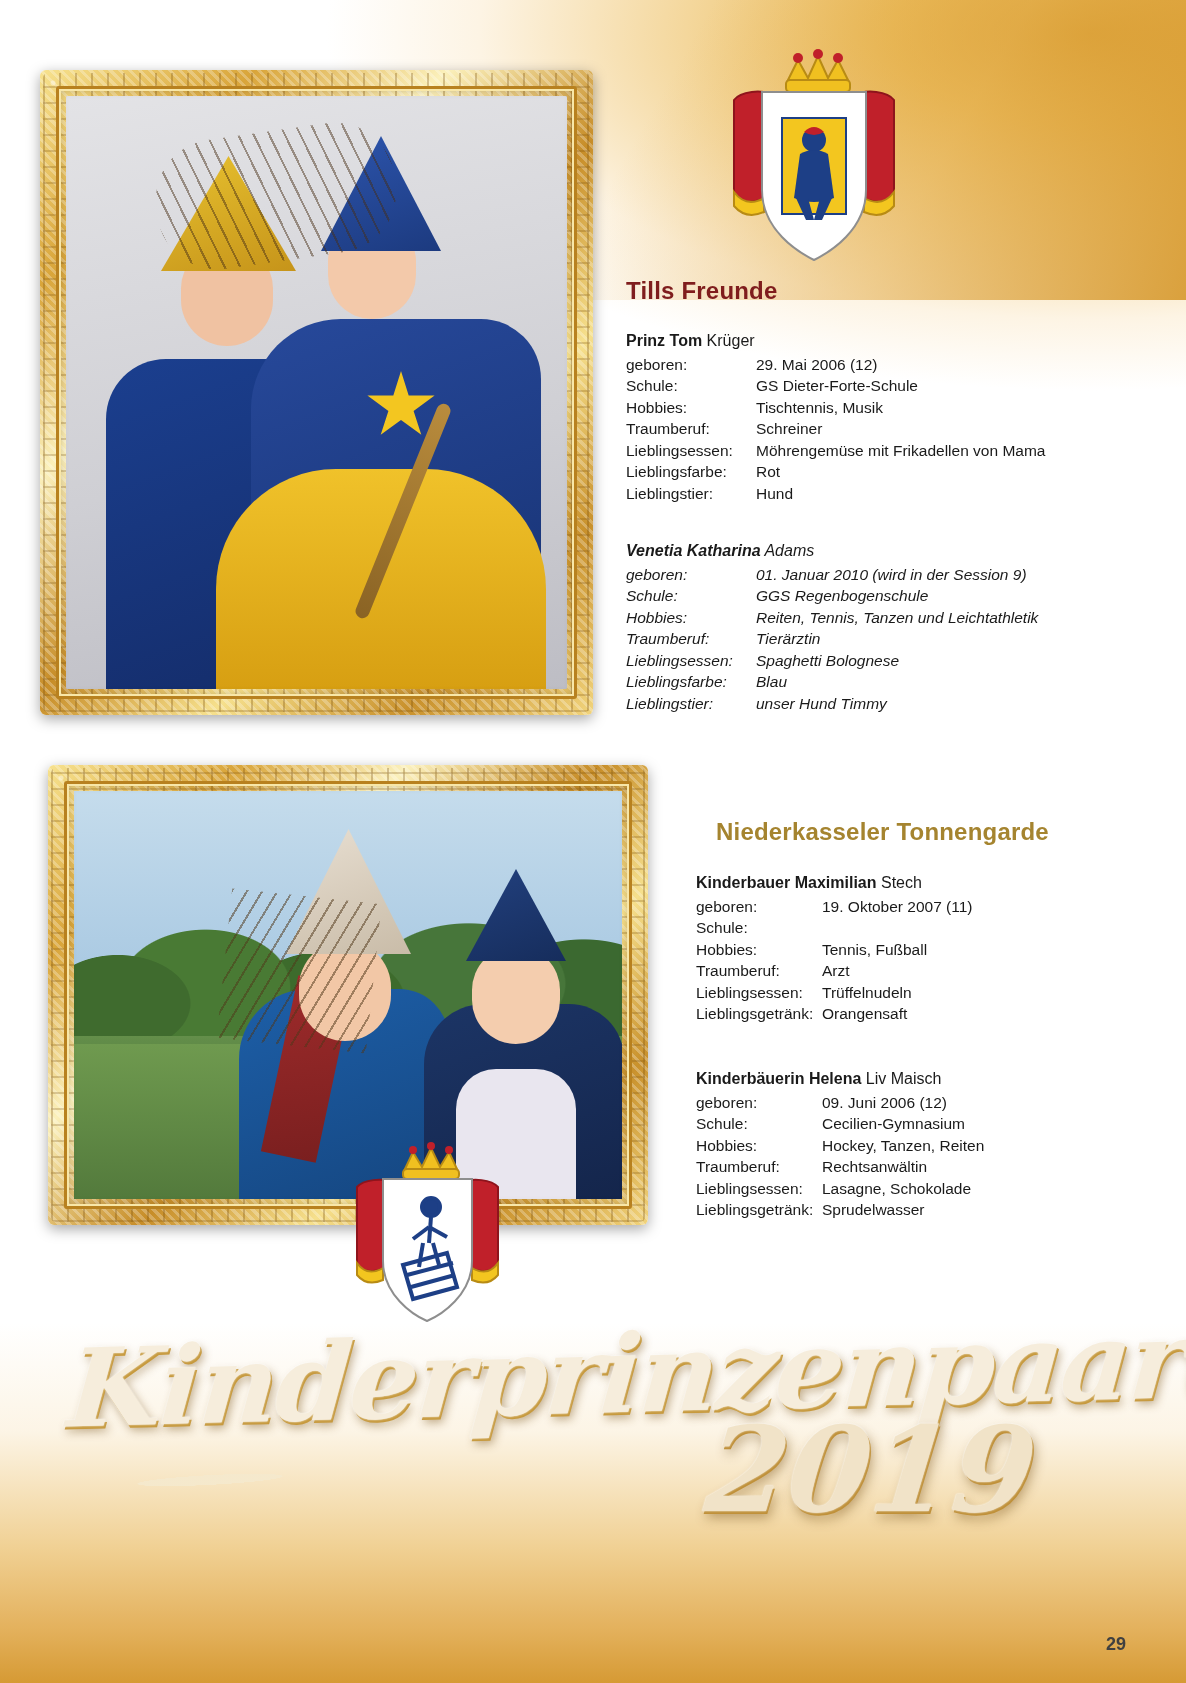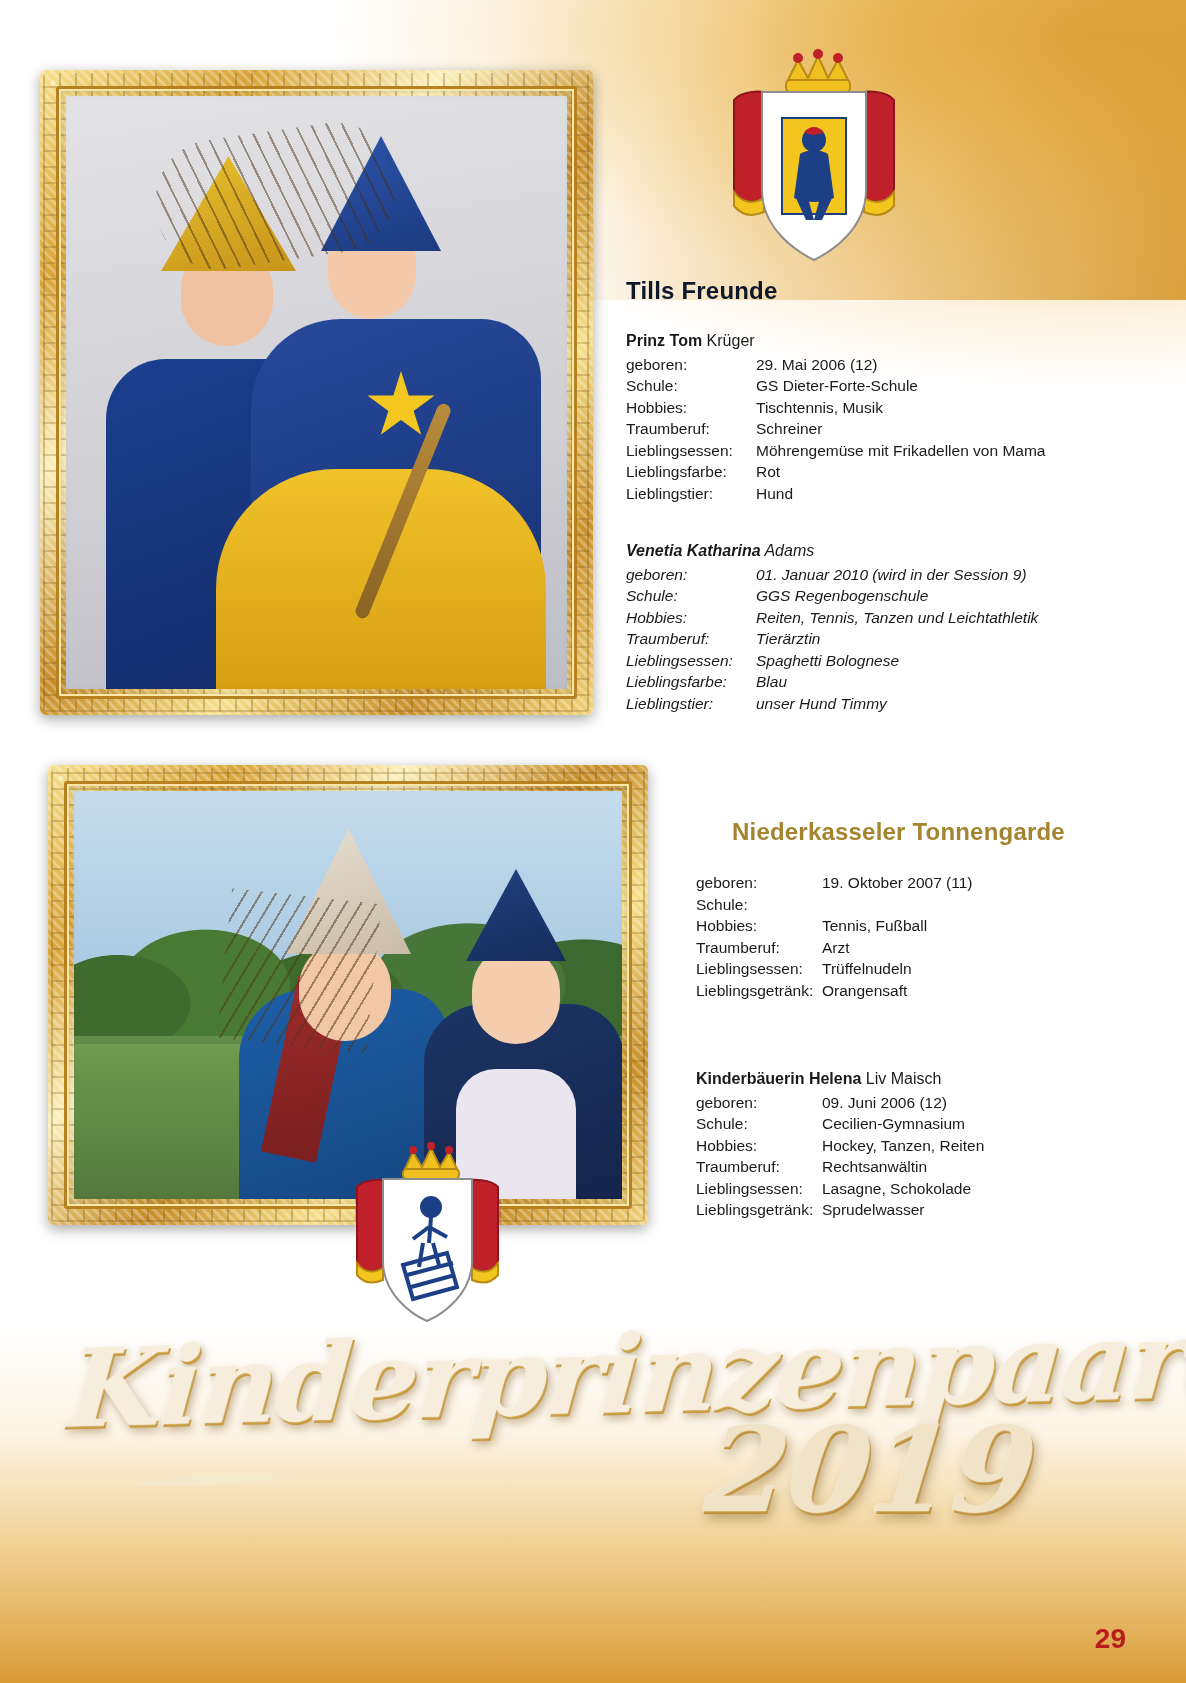--- a/index.html
+++ b/index.html
@@ -125,25 +125,25 @@
 
   
   .crest { position:absolute; }
   #crest-1 { left: 700px; top: 40px; width: 228px; height: 230px; }
   #crest-2 { left: 335px; top: 1135px; width: 185px; height: 190px; }
 
   
   .section-title {
     position:absolute;
     font-weight:bold;
-    color:#0f172a;
+    color:#7f1d1d;
     letter-spacing:.2px;
   }
   #title-1 { left: 626px; top: 277px; font-size: 24px; }
-  #title-2 { left: 732px; top: 818px; font-size: 24px; color:#a5842f; }
+  #title-2 { left: 716px; top: 818px; font-size: 24px; color:#a5842f; }
 
   .info-block { position:absolute; font-size:15.5px; color:#1a1a1a; line-height:21.5px; }
   #block-1 { left: 626px; top: 330px; width: 460px; }
   #block-2 { left: 626px; top: 540px; width: 470px; font-style: italic; }
   #block-3 { left: 696px; top: 872px; width: 380px; }
   #block-4 { left: 696px; top: 1068px; width: 380px; }
 
   .person-name { font-size: 16px; margin-bottom: 2px; }
   .person-name .bold { font-weight: bold; }
 
@@ -201,23 +201,23 @@
     height: 40px;
     background:
       radial-gradient(ellipse 120px 8px at 50% 50%, rgba(245,233,205,0.95) 0 60%, rgba(245,233,205,0) 61%);
     transform: rotate(-3deg);
   }
 
   .page-number{
     position:absolute;
     right: 60px;
     bottom: 28px;
-    font-size: 28px;
+    font-size: 18px;
     font-weight: bold;
-    color: #b91c1c;
+    color: #404040;
   }
 </style>
 </head>
 <body>
 
 <div class="page-bg"></div>
 <div class="topright-fade"></div>
 
 <div class="photo-frame" id="frame-1">
   <div class="frame-orn"></div>
@@ -384,20 +384,24 @@
       <path d="M68 130 L112 118 L122 152 L78 164 Z"></path>
       <path d="M72 140 L118 128"></path>
       <path d="M76 152 L120 140"></path>
     </g>
   </svg>
 </div>
 
 <div class="section-title" id="title-2">Niederkasseler Tonnengarde</div>
 
 <div class="info-block" id="block-3">
+  <div class="person-name">
+    <span class="bold">Kinderbauer Maximilian</span>
+    <span>Stech</span>
+  </div>
   <div class="kv">
     <span class="k">geboren:</span>
     <span class="v">19. Oktober 2007 (11)</span>
   </div>
   <div class="kv">
     <span class="k">Schule:</span>
   </div>
   <div class="kv">
     <span class="k">Hobbies:</span>
     <span class="v">Tennis, Fußball</span>

